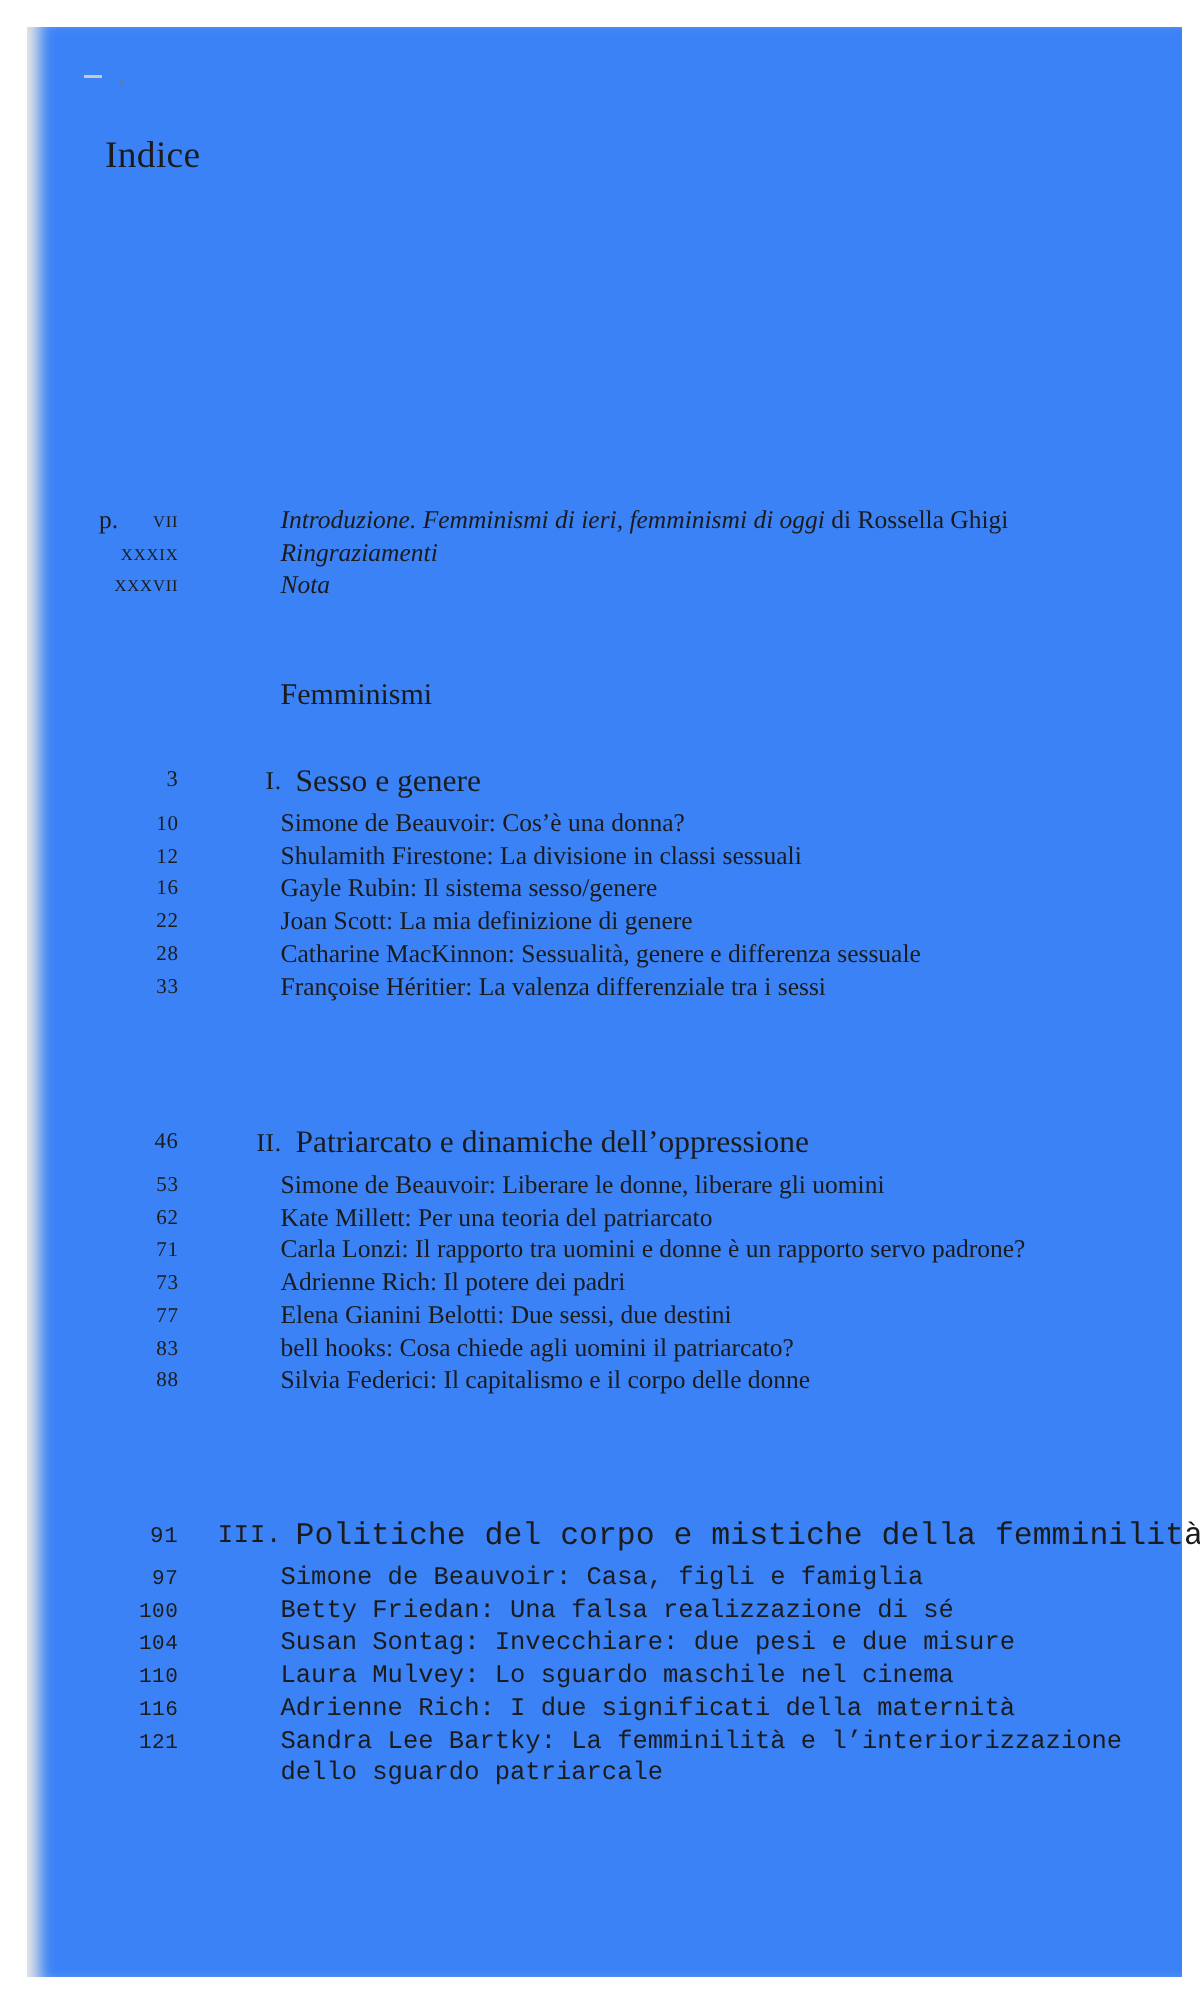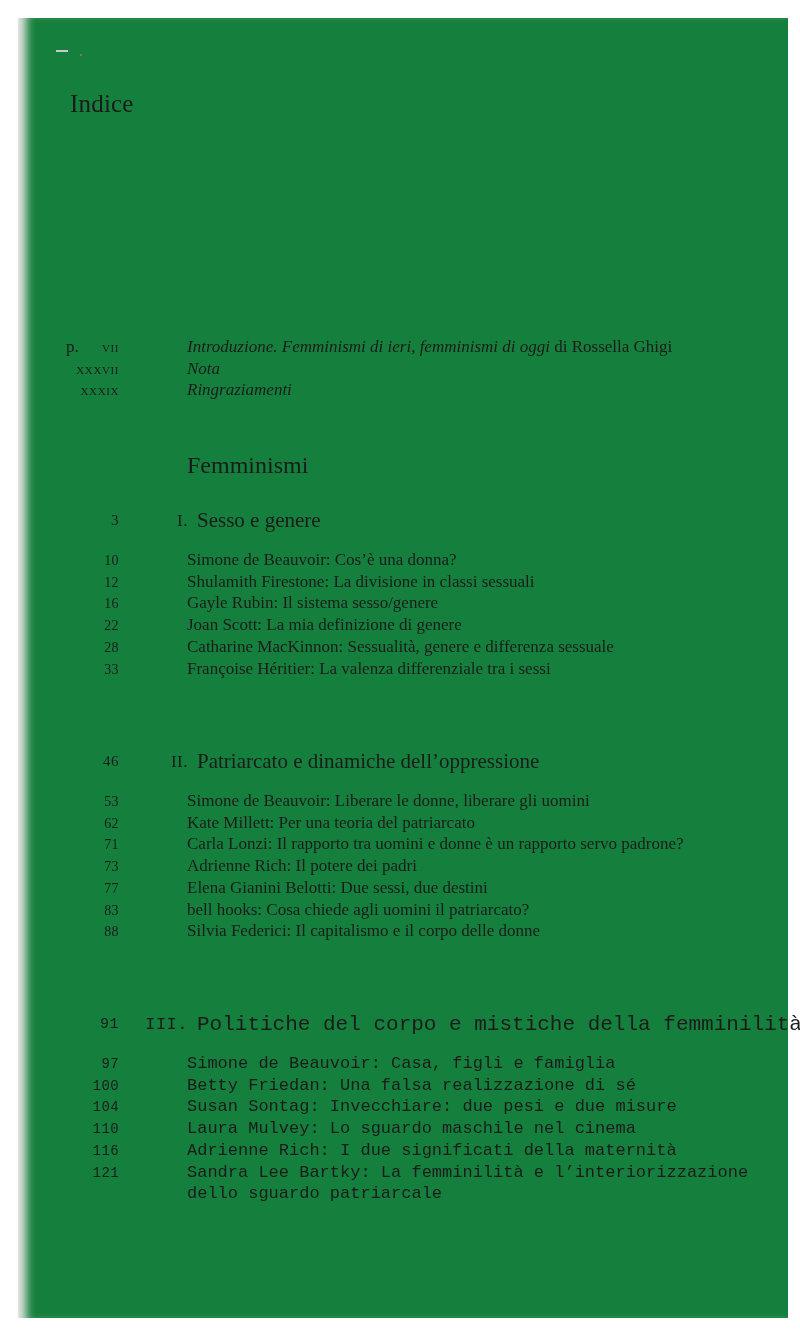--- a/index.html
+++ b/index.html
@@ -1,66 +1,66 @@
 <!DOCTYPE html>
 <html><head>
 <meta charset="utf-8">
 <style>
   html, body { margin: 0; padding: 0; background: #ffffff; }
   body { width: 800px; height: 1338px; position: relative; overflow: hidden; }
   .page {
     position: absolute; left: 18px; top: 18px; width: 770px; height: 1300px;
-    background: #15803d;
+    background: #3b82f6;
     box-shadow: inset 14px 0 10px -6px #e6e6e4;
     font-family: "Liberation Serif", "DejaVu Serif", serif;
     color: #1b1b1b;
   }
   .mark { position: absolute; left: 38px; top: 32px; width: 12px; height: 2px; background: #c9c9c9; }
   .mark-dot { position: absolute; left: 62px; top: 36px; width: 2px; height: 2px; background: #777; }
   .title { position: absolute; left: 52px; top: 72px; font-size: 25px; letter-spacing: 0.2px; }
   .front { position: absolute; left: 0; top: 318px; width: 770px; }
   .row { position: relative; height: 21.7px; font-size: 17px; line-height: 21.7px; }
   .pg { position: absolute; right: 669px; white-space: nowrap; font-variant: small-caps; letter-spacing: 0.5px; }
   .pg-prefix { position: absolute; left: 48px; }
   .txt { position: absolute; left: 169px; white-space: nowrap; }
   .it { font-style: italic; }
   .roman { font-size: 16px; letter-spacing: 0.6px; }
-  .part-title { position: absolute; left: 169px; top: 434px; font-size: 24px; }
+  .part-title { position: absolute; left: 169px; top: 434px; font-size: 20px; }
   .section { position: absolute; left: 0; width: 770px; }
   .sec-head { position: relative; height: 27px; font-size: 21px; line-height: 27px; }
   .sec-head .pg { font-size: 15px; font-variant: normal; }
   .sec-num { position: absolute; right: 600px; font-size: 17px; font-variant: small-caps; letter-spacing: 0.5px; }
   .sec-title { position: absolute; left: 179px; white-space: nowrap; }
-  .entries { margin-top: 15px; }
+  .entries { margin-top: 4px; }
   .entry { position: relative; font-size: 17px; line-height: 21.7px; }
   .entry .pg { font-size: 14px; font-variant: normal; letter-spacing: 0.4px; top: 1px; }
   .entry .etxt { margin-left: 169px; width: 570px; display: block; }
 </style>
 </head>
 <body>
 
 <div class="page">
   <div class="mark"></div>
   <div class="mark-dot"></div>
 
   <div class="title">Indice</div>
 
   <div class="front">
     <div class="row">
       <span class="pg-prefix">p.</span>
       <span class="pg roman">vii</span>
       <span class="txt"><span class="it">Introduzione. Femminismi di ieri, femminismi di oggi</span><span> di Rossella Ghigi</span></span>
     </div>
     <div class="row">
+      <span class="pg roman">xxxix</span>
+      <span class="txt it">Ringraziamenti</span>
+    </div>
+    <div class="row">
       <span class="pg roman">xxxvii</span>
       <span class="txt it">Nota</span>
-    </div>
-    <div class="row">
-      <span class="pg roman">xxxix</span>
-      <span class="txt it">Ringraziamenti</span>
     </div>
   </div>
 
   <div class="part-title">Femminismi</div>
 
   <div class="section" style="top: 489px;">
     <div class="sec-head">
       <span class="pg">3</span>
       <span class="sec-num">I.</span>
       <span class="sec-title">Sesso e genere</span>

